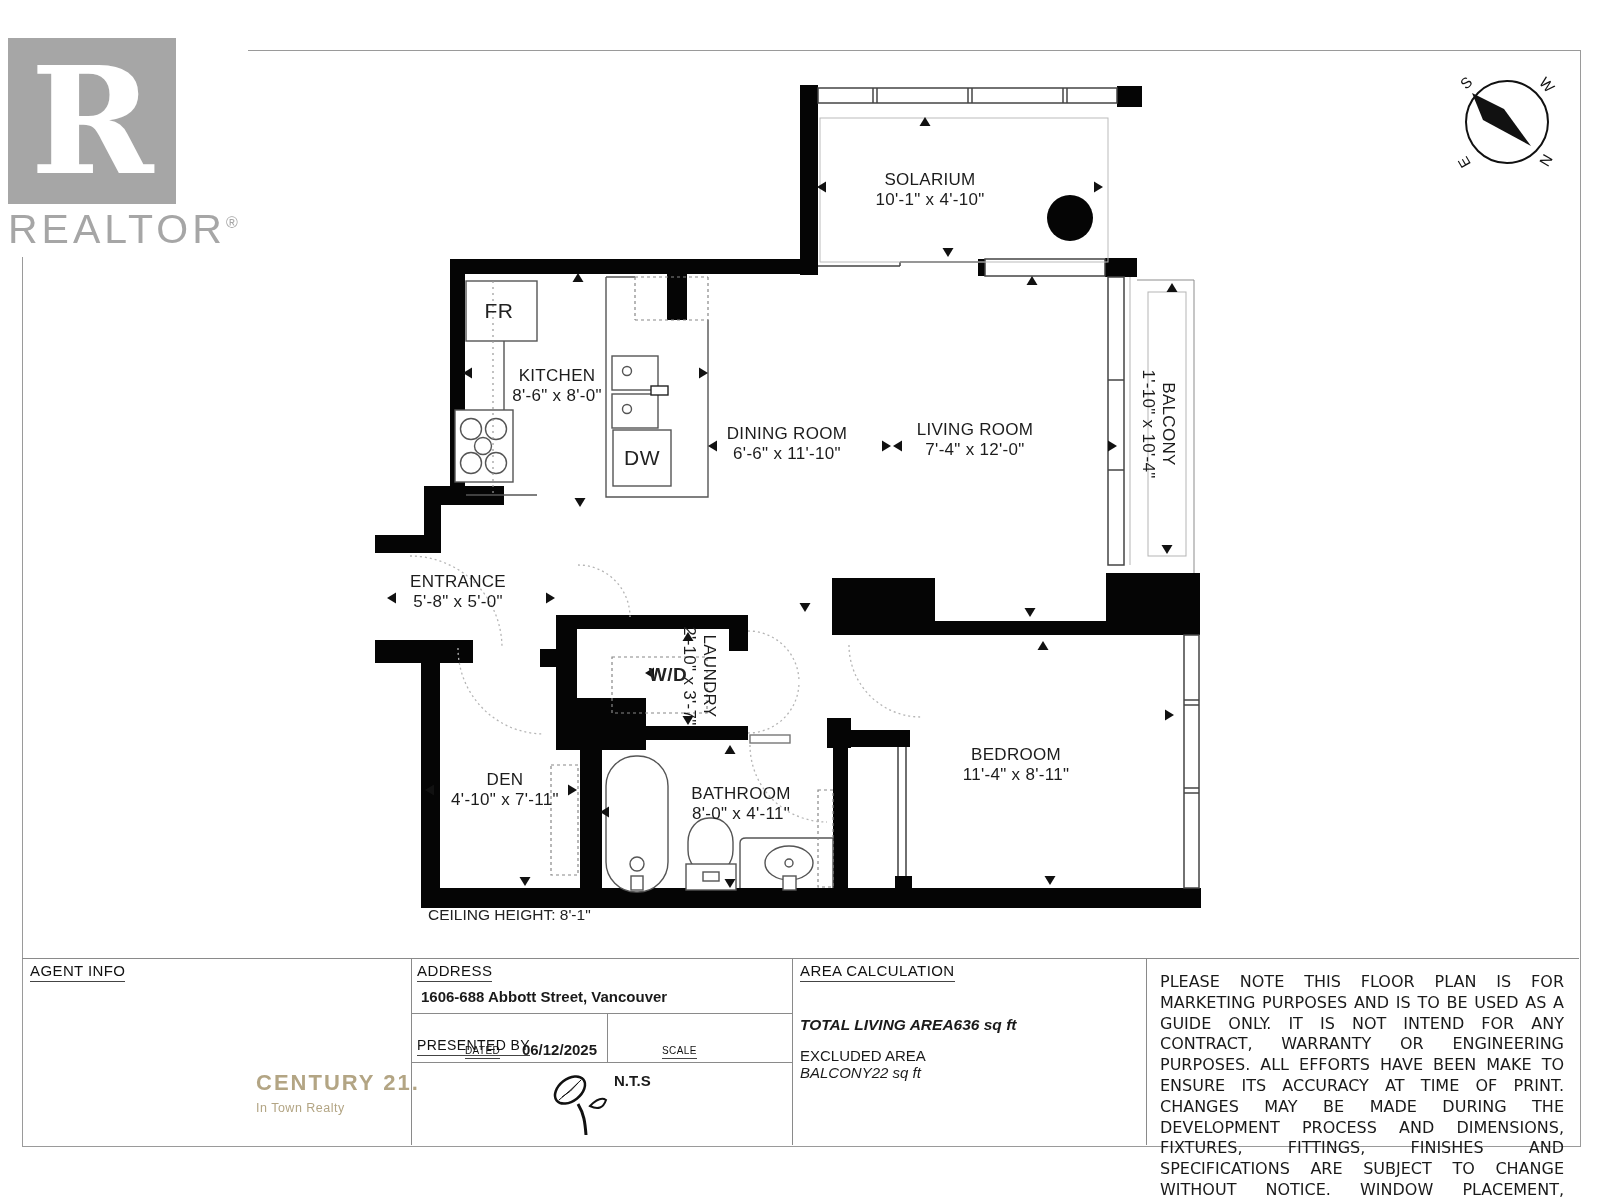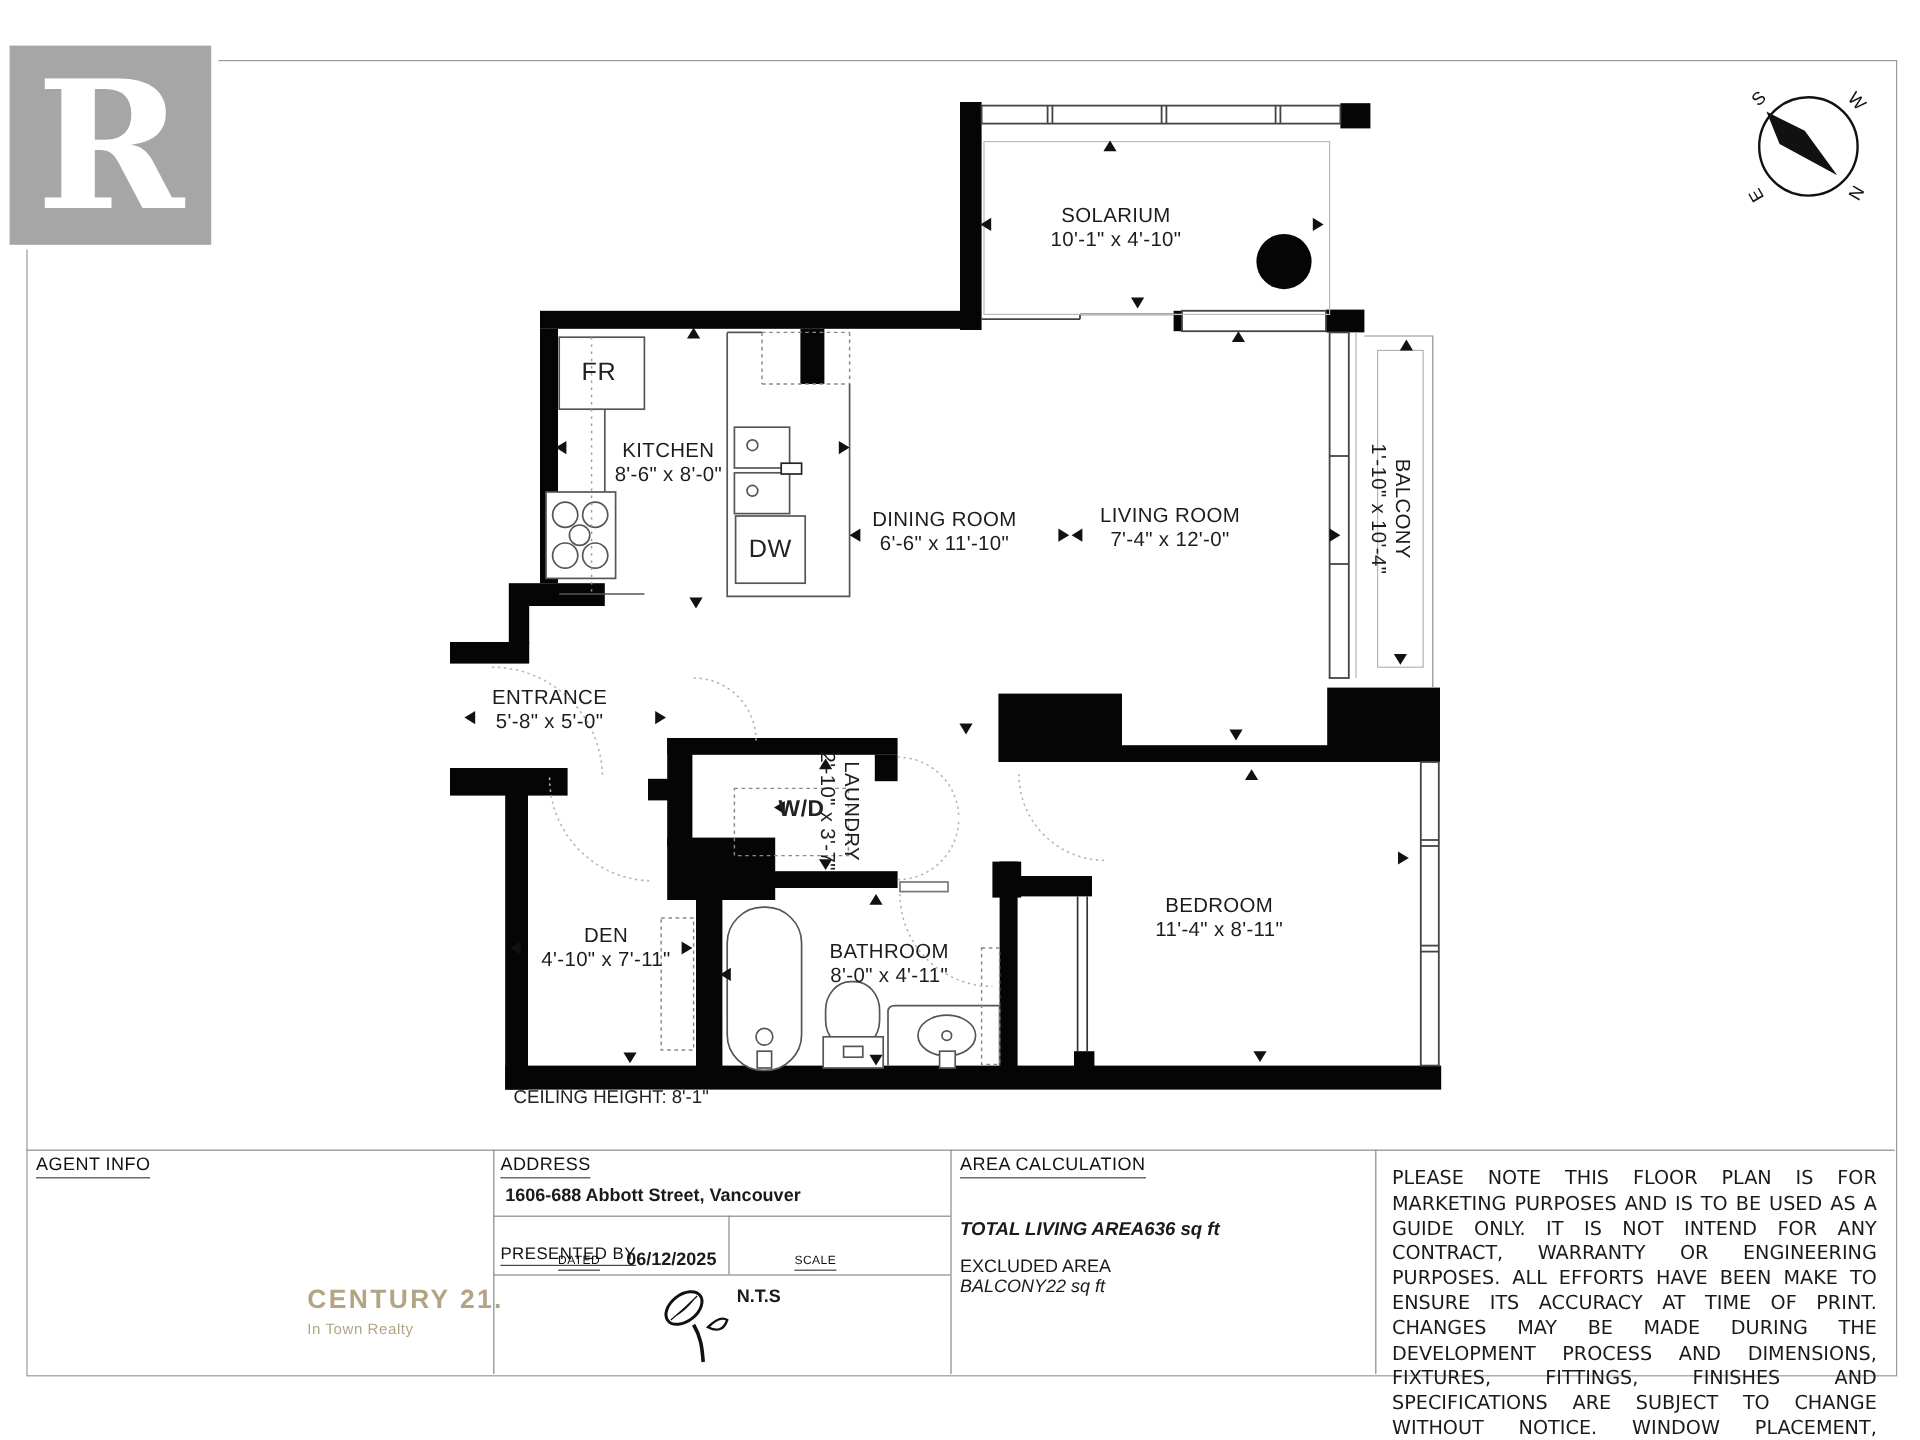--- a/index.html
+++ b/index.html
@@ -248,20 +248,21 @@
   <div class="fix-label abs" id="lab-fr" style="left:499px;top:311px">FR</div>
   <div class="fix-label abs" id="lab-dw" style="left:642px;top:458px">DW</div>
   <div class="fix-label abs" id="lab-wd" style="left:668px;top:675px">W/D</div>
 
   <div class="abs" id="ceiling-note">CEILING HEIGHT: 8'-1"</div>
 
   <div class="abs" id="realtor-logo">
     <div id="realtor-box">
         <span>R</span>
       </div>
+    <div id="realtor-word"><span>REALTOR</span><sup>®</sup></div>
   </div>
 
   <div class="abs" id="compass">
     <svg width="120" height="120" viewBox="0 0 120 120">
       <circle cx="60" cy="60" r="41" fill="none" stroke="#111" stroke-width="2"></circle>
       <polygon points="25,31 57,47 84,84 36,58" fill="#111"></polygon>
     </svg>
     <div class="cletter" style="left:14px;top:12px;transform:rotate(-42deg)">S</div>
     <div class="cletter" style="left:93px;top:14px;transform:rotate(48deg)">W</div>
     <div class="cletter" style="left:12px;top:92px;transform:rotate(-120deg)">E</div>

